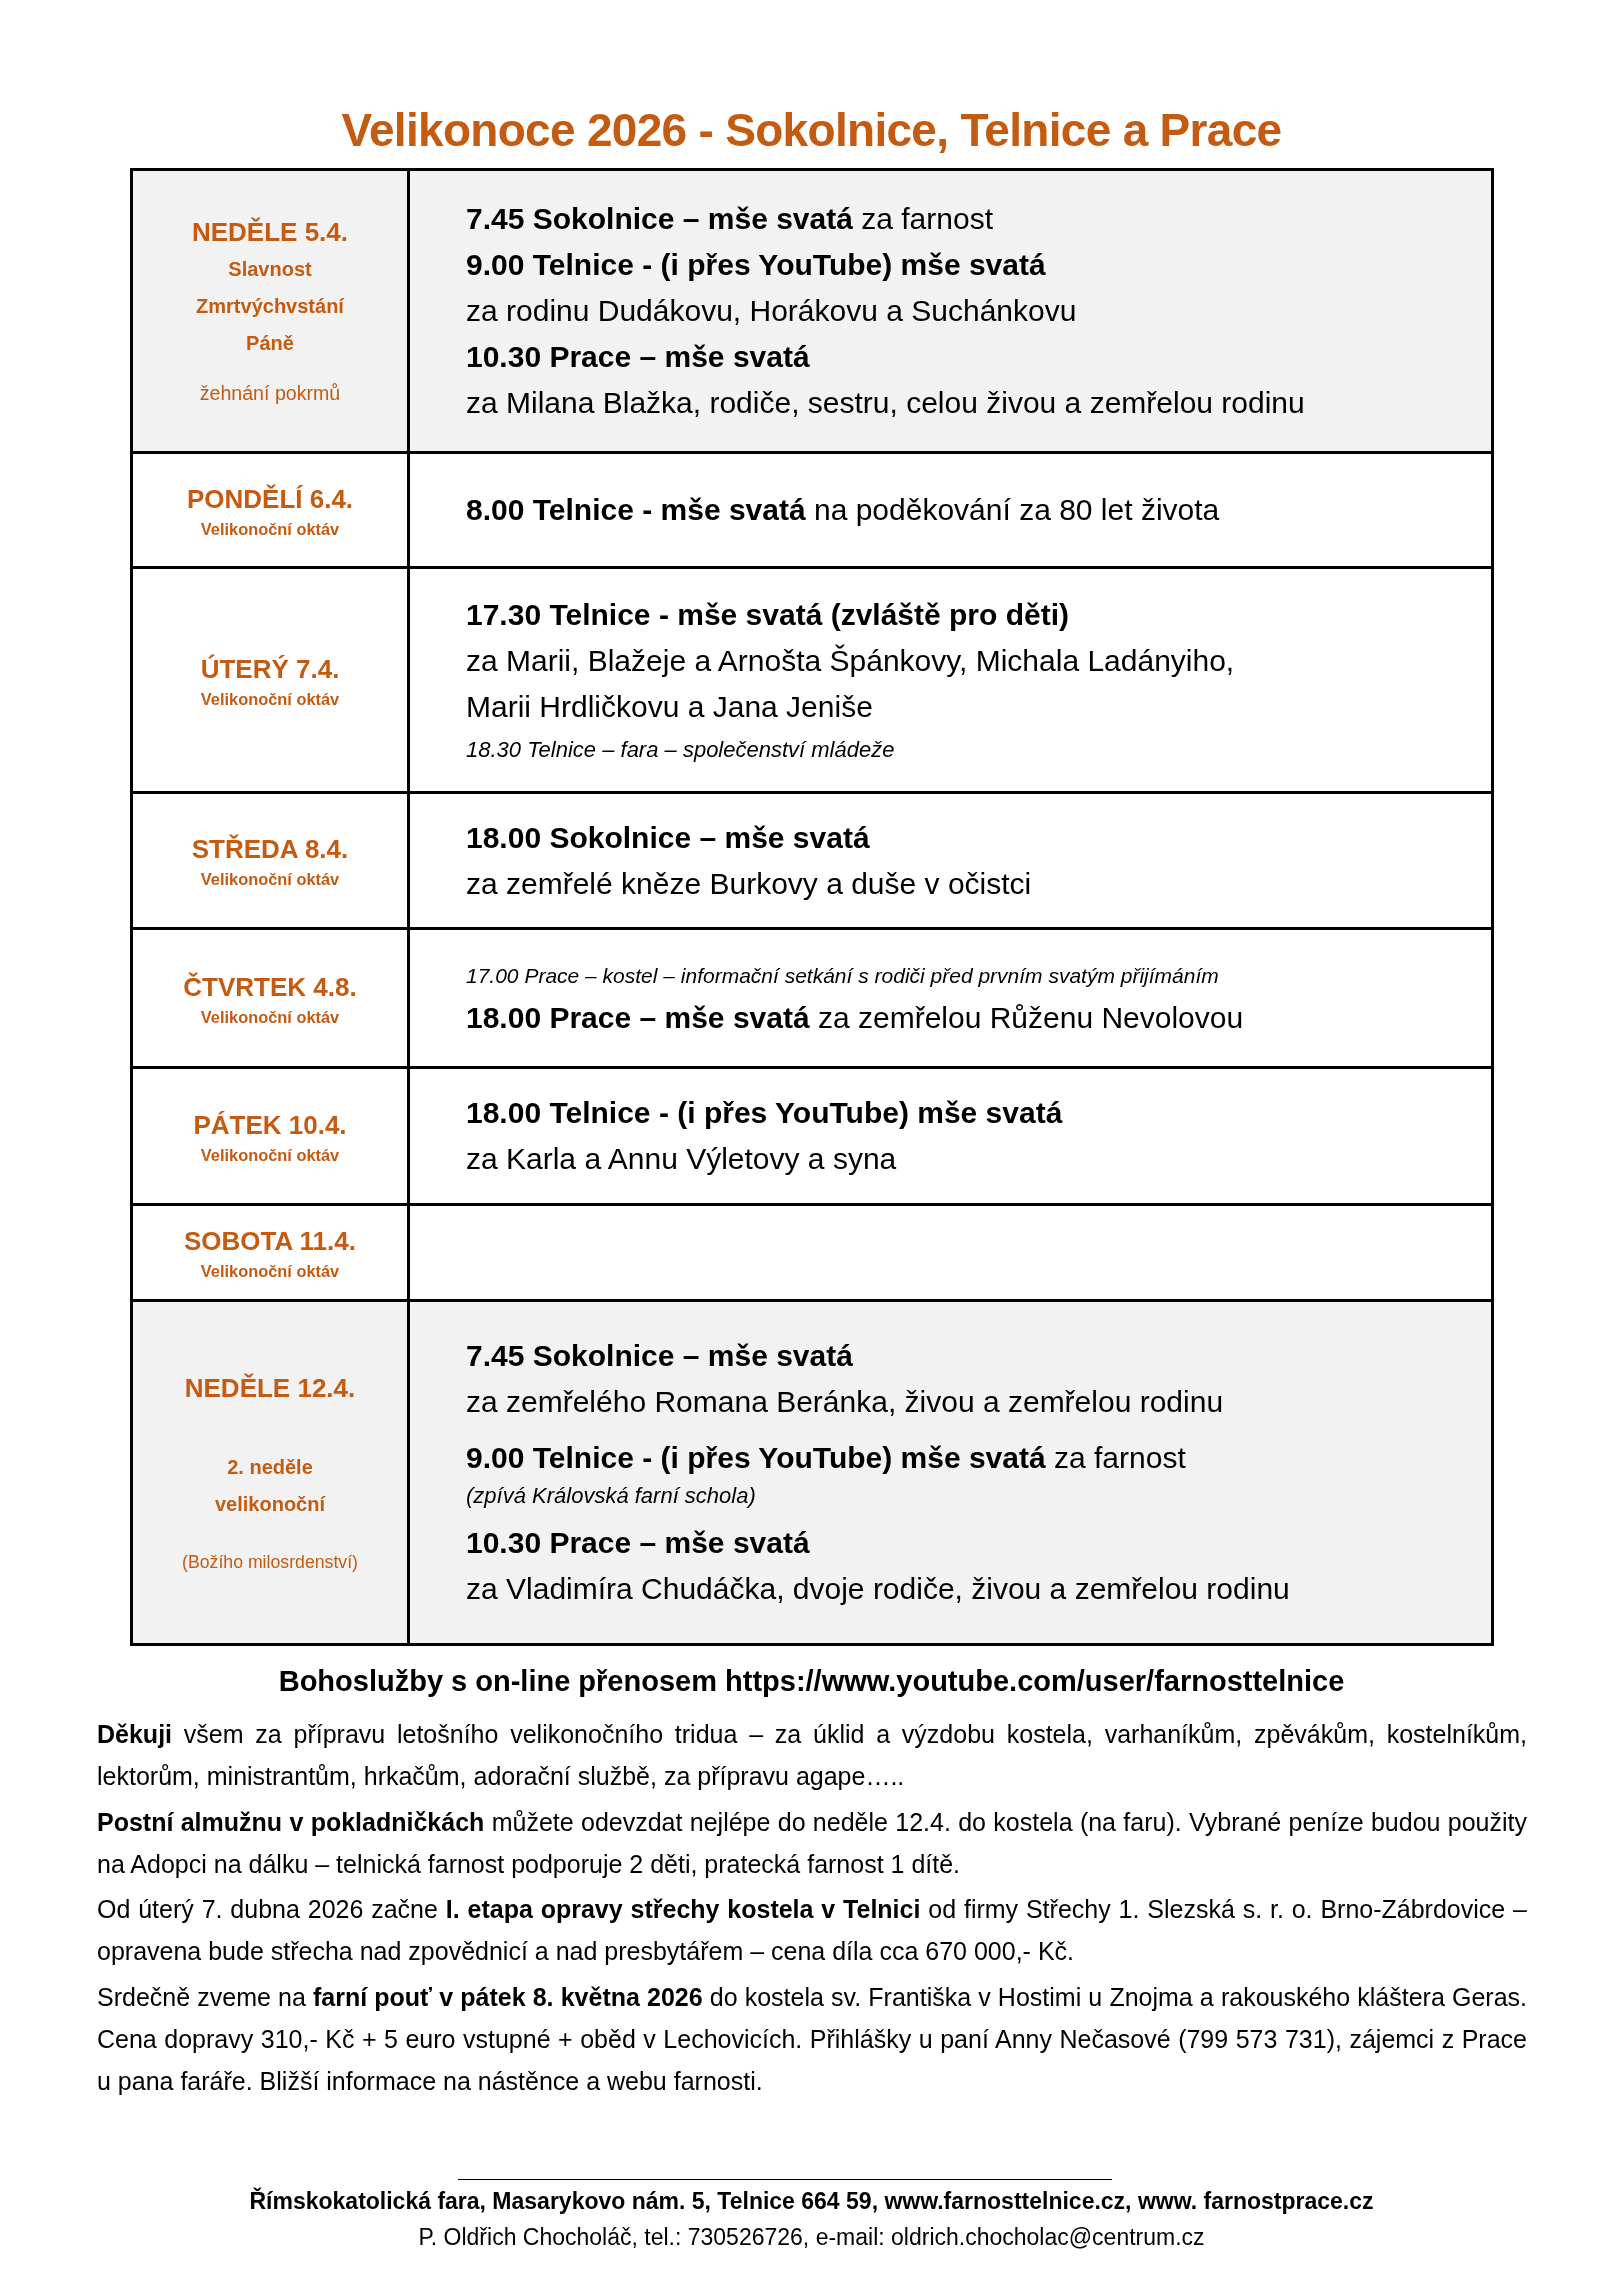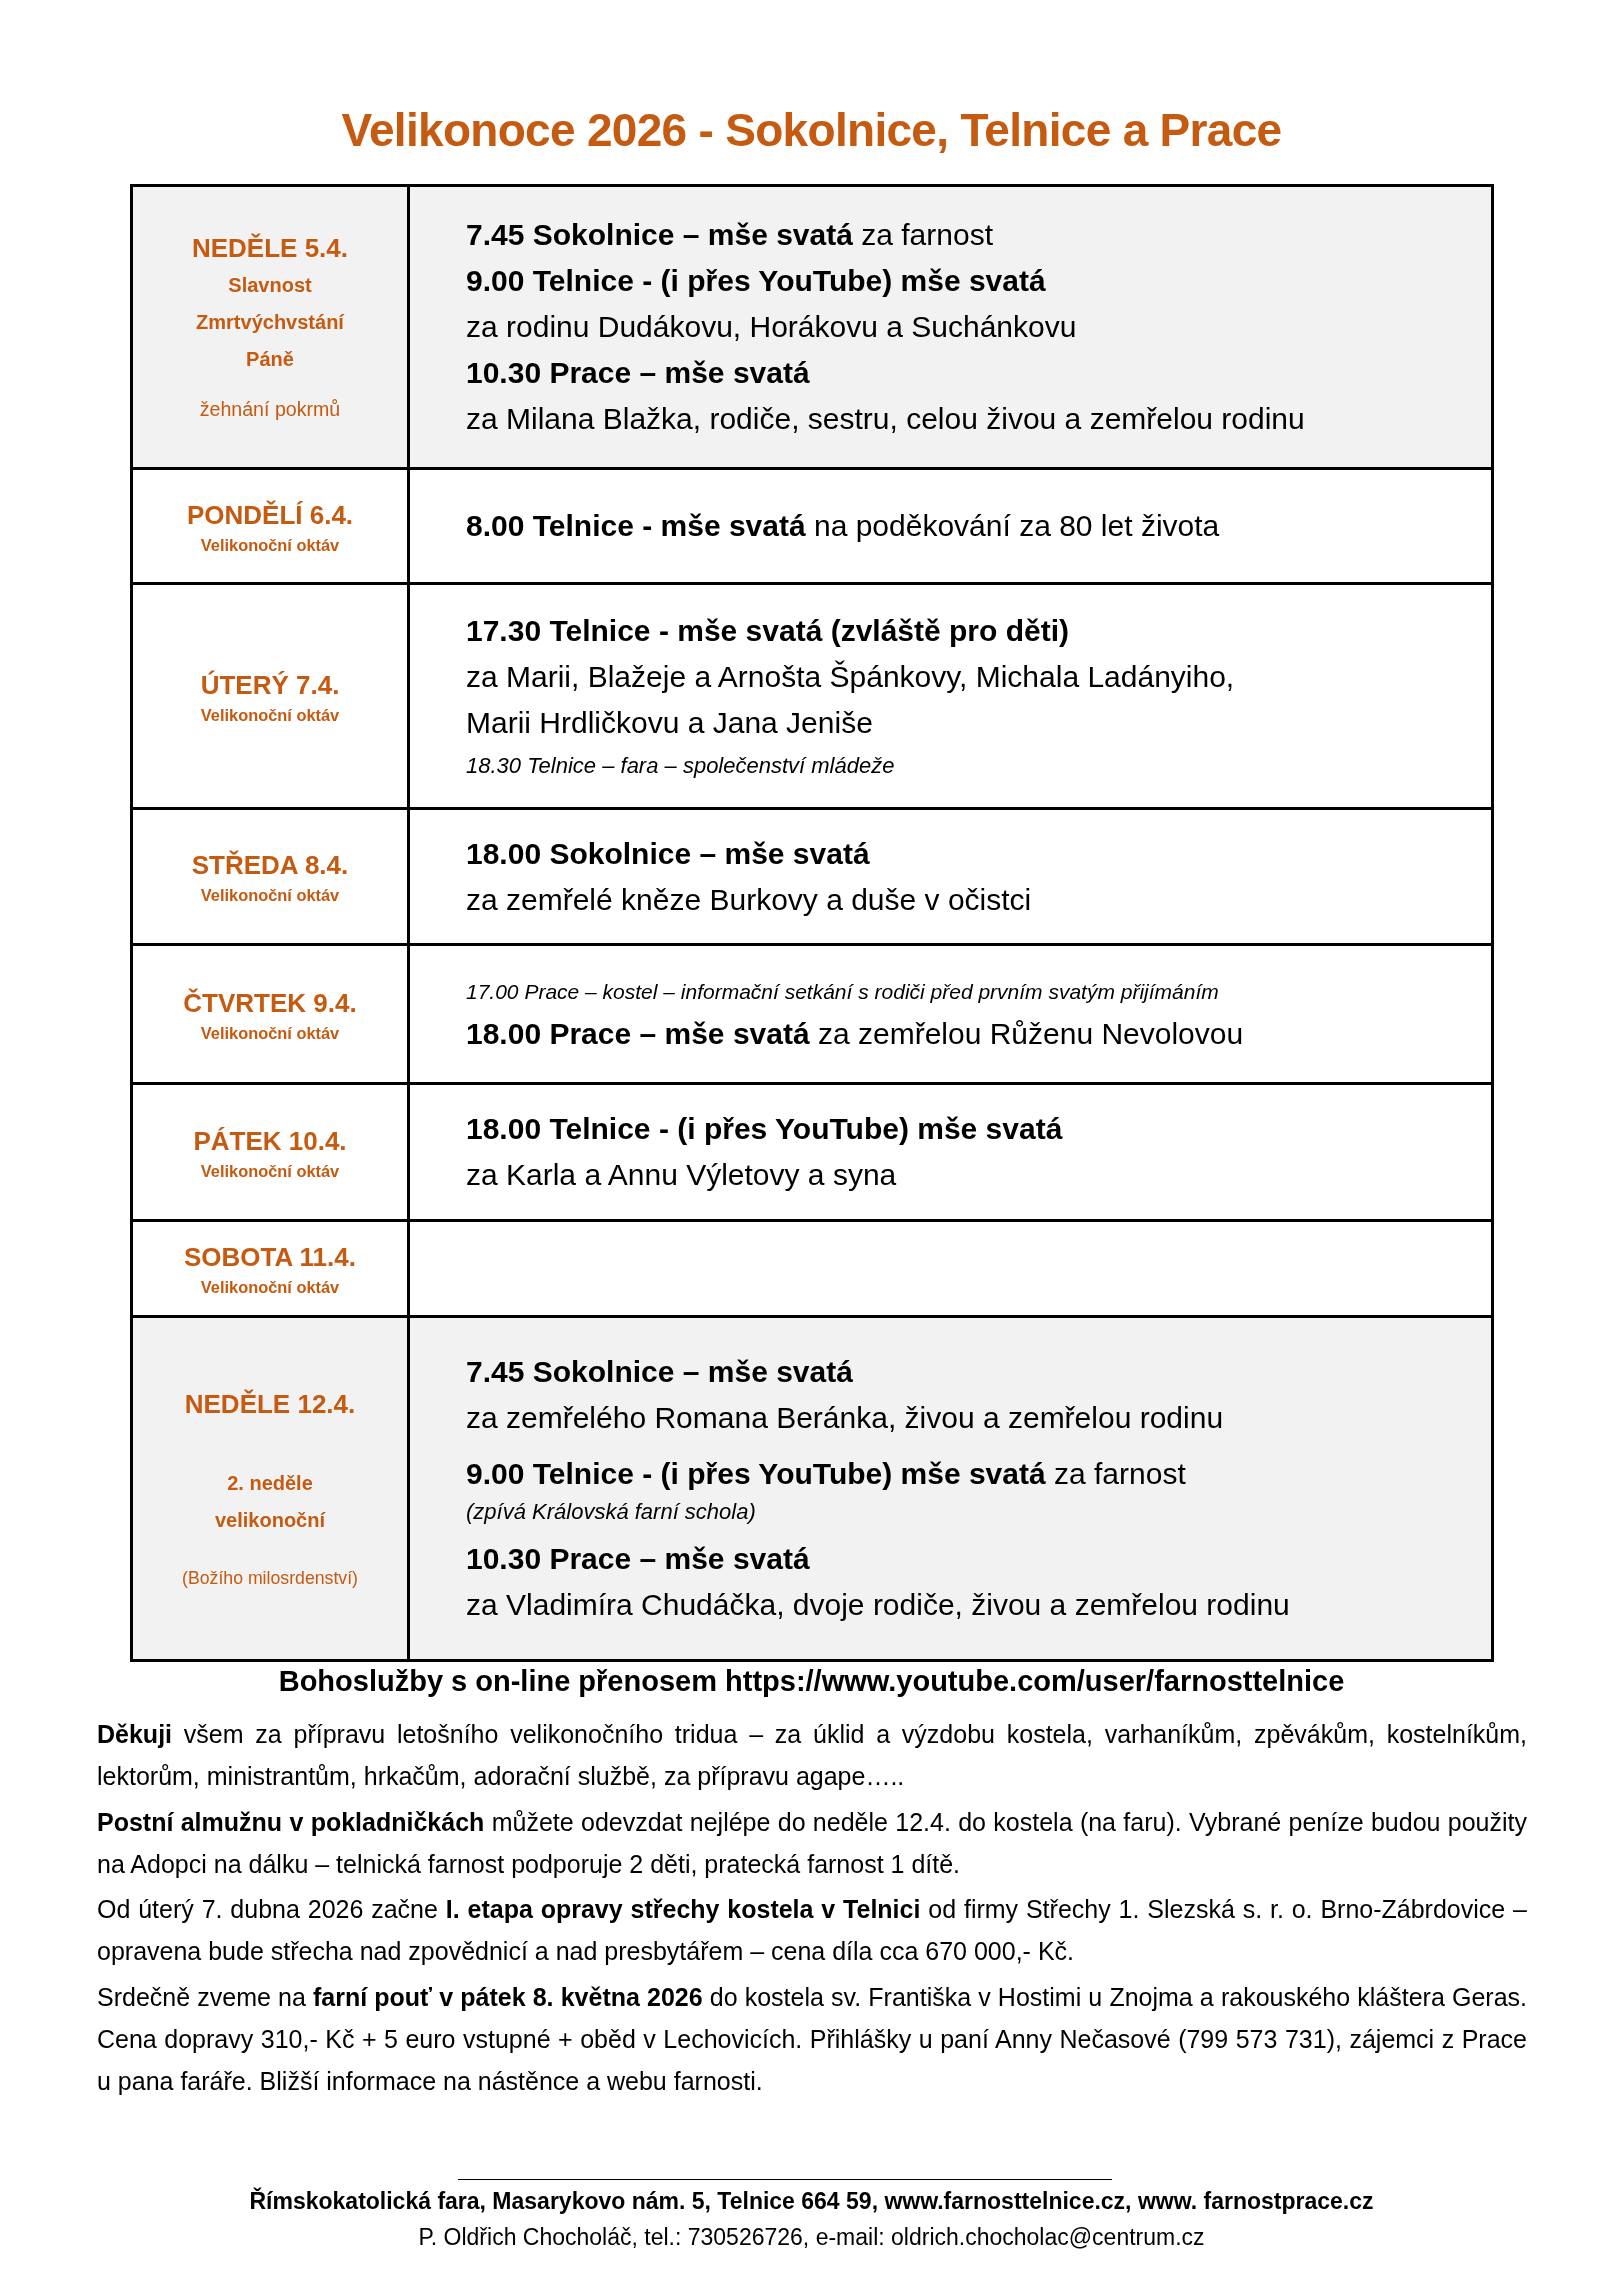--- a/index.html
+++ b/index.html
@@ -1,20 +1,20 @@
 <!DOCTYPE html>
 <html style="font-size:10.5px"><head>
 <meta charset="utf-8">
 <style>
   html, body { margin: 0; padding: 0; background: #ffffff; }
   body { width: 1623px; height: 2295px; position: relative; overflow: hidden;
          font-family: "Liberation Sans", "DejaVu Sans", sans-serif; color: #000; }
   .title { position: absolute; left: 0; width: 1623px; top: 103px; text-align: center;
            color: #c55a11; font-weight: bold; font-size: 46px; letter-spacing: -0.7px; }
-  table.sched { position: absolute; left: 130px; top: 184px; width: 1364px;
+  table.sched { position: absolute; left: 130px; top: 168px; width: 1364px;
                 border-collapse: collapse; table-layout: fixed; }
   table.sched td { border: 3.9px solid #000; vertical-align: middle; padding: 0; }
   table.sched td.day { width: 274px; border-right: 1.3px solid #000; text-align: center; color: #c55a11; }
   table.sched td.ev { padding-left: 56px; padding-right: 13px; }
   tr.shaded td { background: #f2f2f2; }
   .dname { font-weight: bold; font-size: 26px; line-height: 37px; }
   .dsub { font-weight: bold; font-size: 20px; line-height: 37px; }
   .dnote { font-size: 19.6px; line-height: 29px; margin-top: 17px; }
   .doct { font-weight: bold; font-size: 16.4px; line-height: 22px; }
   .dsmall { font-weight: normal; font-size: 17.7px; line-height: 26px; margin-top: 26px; }
@@ -87,21 +87,21 @@
         <div class="doct">Velikonoční oktáv</div>
       </td>
       <td class="ev">
         <div class="line"><b>18.00 Sokolnice – mše svatá</b></div>
         <div class="line">za zemřelé kněze Burkovy a duše v očistci</div>
       </td>
     </tr>
 
     <tr style="height:139px">
       <td class="day">
-        <div class="dname">ČTVRTEK 9.4.</div>
+        <div class="dname">ČTVRTEK 4.8.</div>
         <div class="doct">Velikonoční oktáv</div>
       </td>
       <td class="ev">
         <div class="it" style="font-size:21px">17.00 Prace – kostel – informační setkání s rodiči před prvním svatým přijímáním</div>
         <div class="line"><b>18.00 Prace – mše svatá</b><span> za zemřelou Růženu Nevolovou</span></div>
       </td>
     </tr>
 
     <tr style="height:137px">
       <td class="day">

